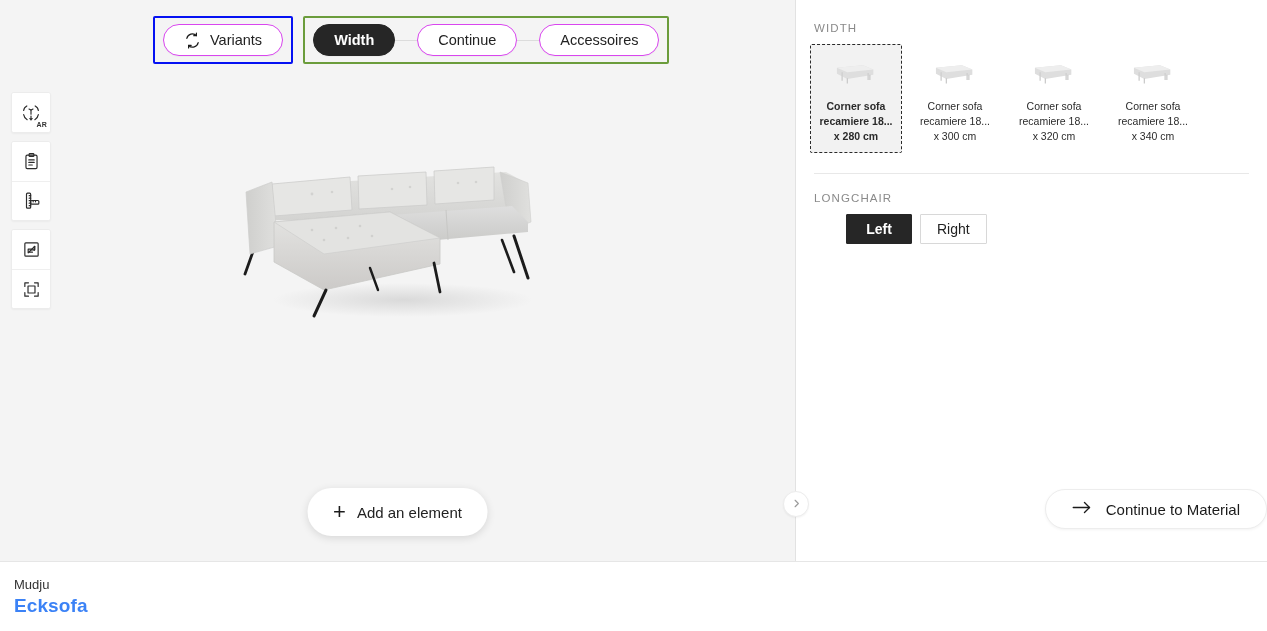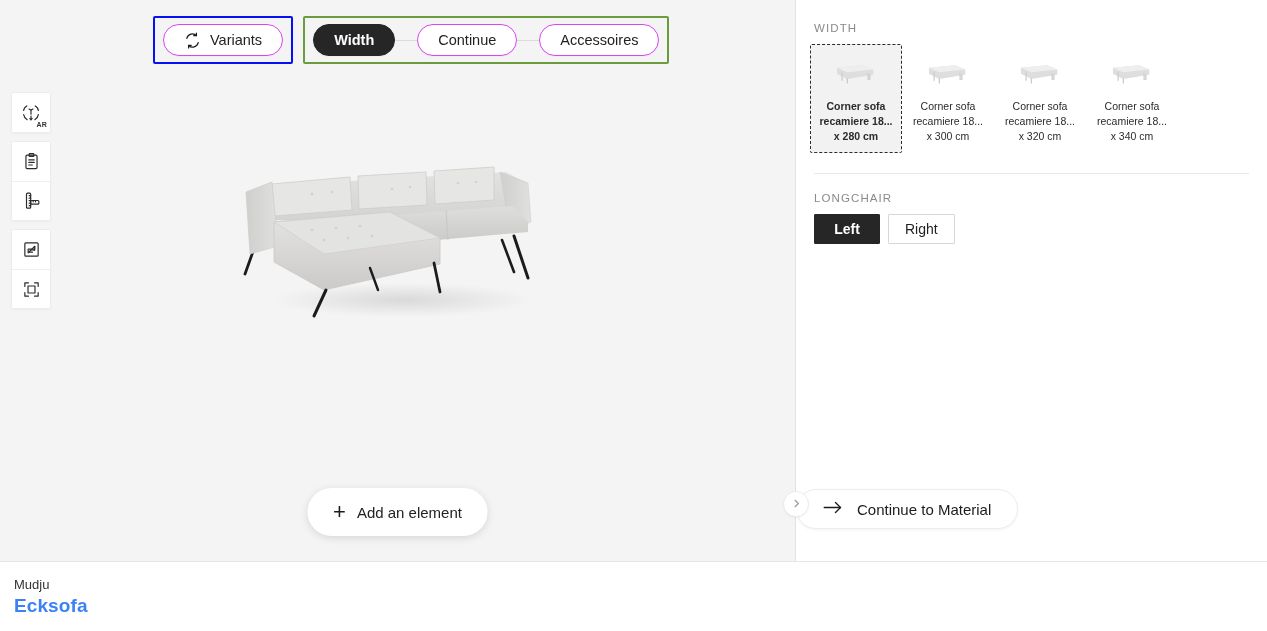--- a/index.html
+++ b/index.html
@@ -167,21 +167,21 @@
     font-size: 11.5px;
     letter-spacing: 1.1px;
     color: #8a8a8a;
     text-transform: uppercase;
     padding: 0 18px;
     margin-bottom: 10px;
   }
   .width-row {
     display: flex;
     padding: 0 14px;
-    gap: 0px;
+    gap: 7px;
   }
   .width-card {
     width: 92px;
     padding: 6px 4px 8px 4px;
     text-align: center;
     cursor: pointer;
     border: 1px dashed transparent;
     border-radius: 2px;
   }
   .width-card.selected {
@@ -220,26 +220,27 @@
     background: #fff;
     color: #222;
     cursor: pointer;
     border-radius: 1px;
   }
   .seg-btn.active {
     background: #262626;
     border-color: #262626;
     color: #ffffff;
     font-weight: 700;
+    margin-left: 32px;
   }
 
   .panel-footer {
     margin-top: auto;
     display: flex;
-    justify-content: flex-start;
+    justify-content: flex-end;
     padding-bottom: 32px;
   }
   .continue-btn {
     display: inline-flex; align-items: center; gap: 14px;
     height: 40px;
     padding: 0 26px;
     border-radius: 20px;
     border: 1px solid #ededed;
     background: #ffffff;
     font-size: 15px;

